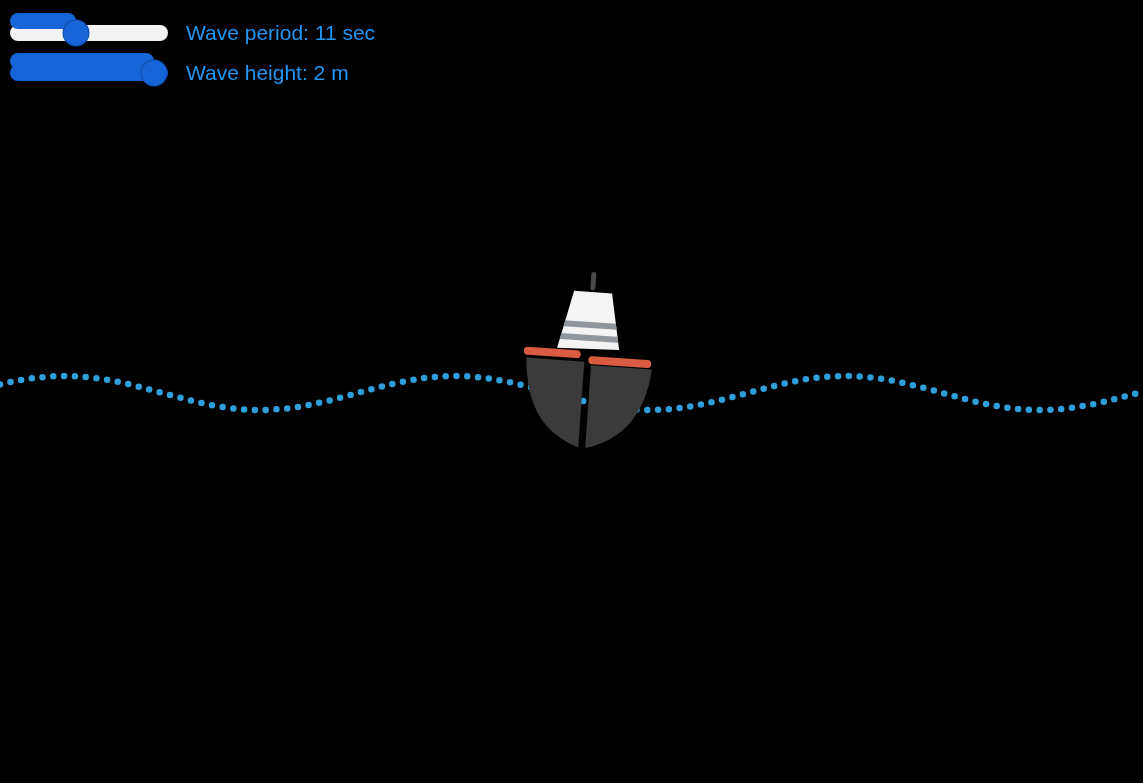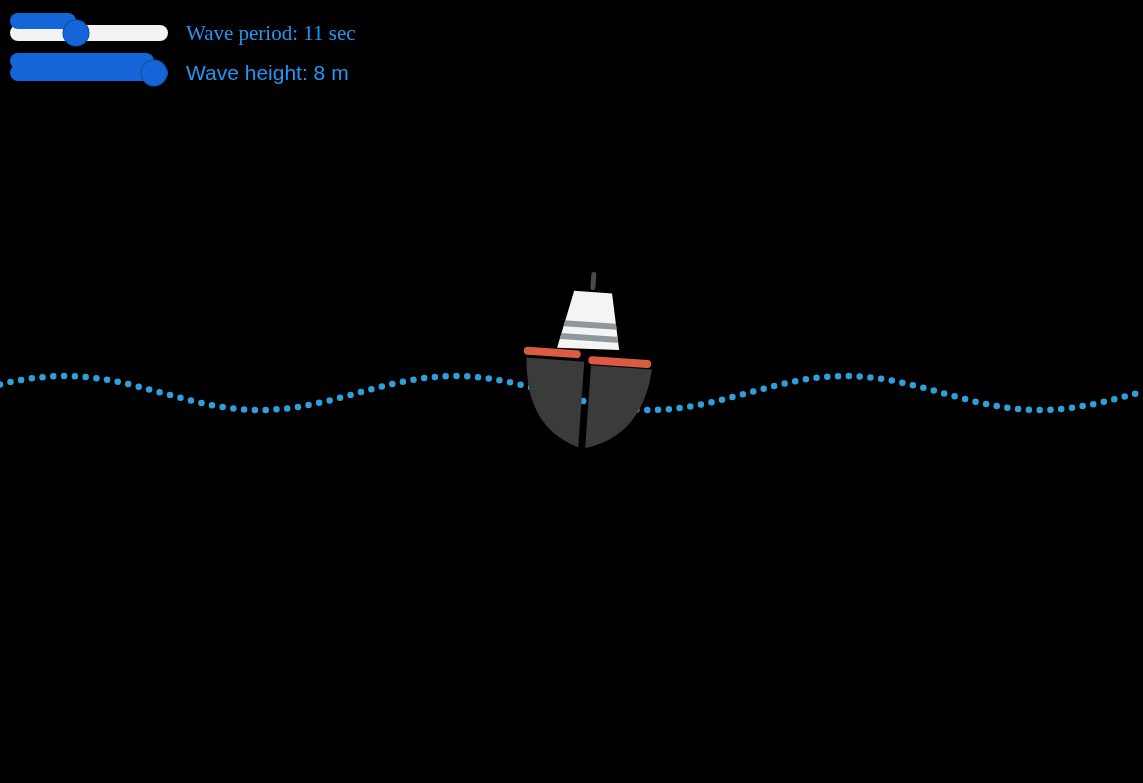--- a/index.html
+++ b/index.html
@@ -127,25 +127,25 @@
     <path d="M 129 93 C 126 137 105 166 68 176 L 68 93 Z" fill="#3b3b3b"></path>
   </svg>
 
   <div class="controls">
     <div class="control-row">
       <div class="slider" role="slider" aria-label="Wave period">
         <div class="track" style="background: rgb(242, 242, 242);"></div>
         <div class="fill" style="background: rgb(21, 101, 217); width: 42%;"></div>
         <div class="thumb" style="left: 42%; background: rgb(21, 101, 217);"></div>
       </div>
-      <span class="slider-label" style="color: rgb(33, 150, 243); font-family: Liberation Serif, serif;">Wave period: 11 sec</span>
+      <span class="slider-label" style="color: rgb(33, 150, 243);">Wave period: 11 sec</span>
     </div>
     <div class="control-row">
       <div class="slider" role="slider" aria-label="Wave height">
         <div class="track" style="background: rgb(21, 101, 217);"></div>
         <div class="fill" style="background: rgb(21, 101, 217); width: 91%;"></div>
         <div class="thumb" style="left: 91%; background: rgb(21, 101, 217);"></div>
       </div>
-      <span class="slider-label" style="color: rgb(33, 150, 243);">Wave height: 8 m</span>
+      <span class="slider-label" style="color: rgb(33, 150, 243);">Wave height: 2 m</span>
     </div>
   </div>
 
 </div>
 
 </body></html>

